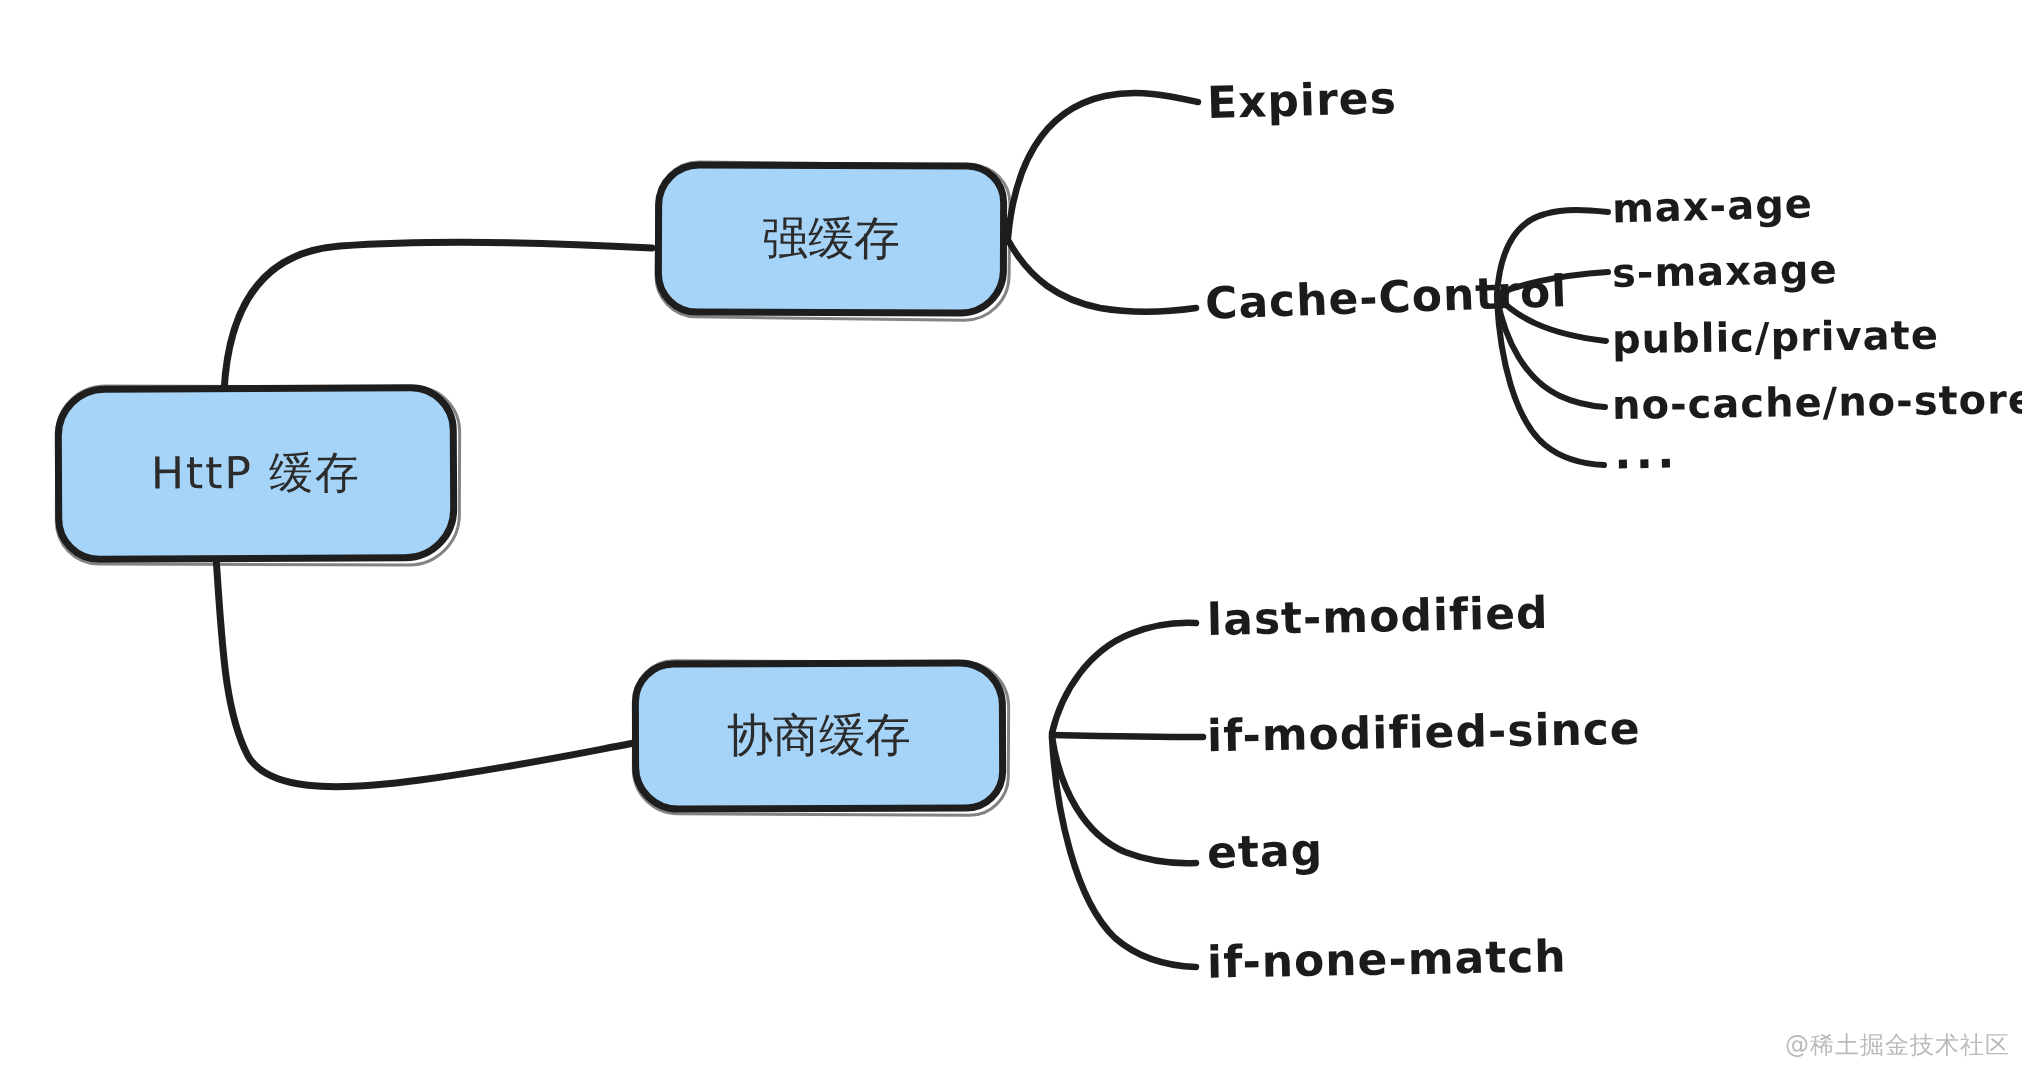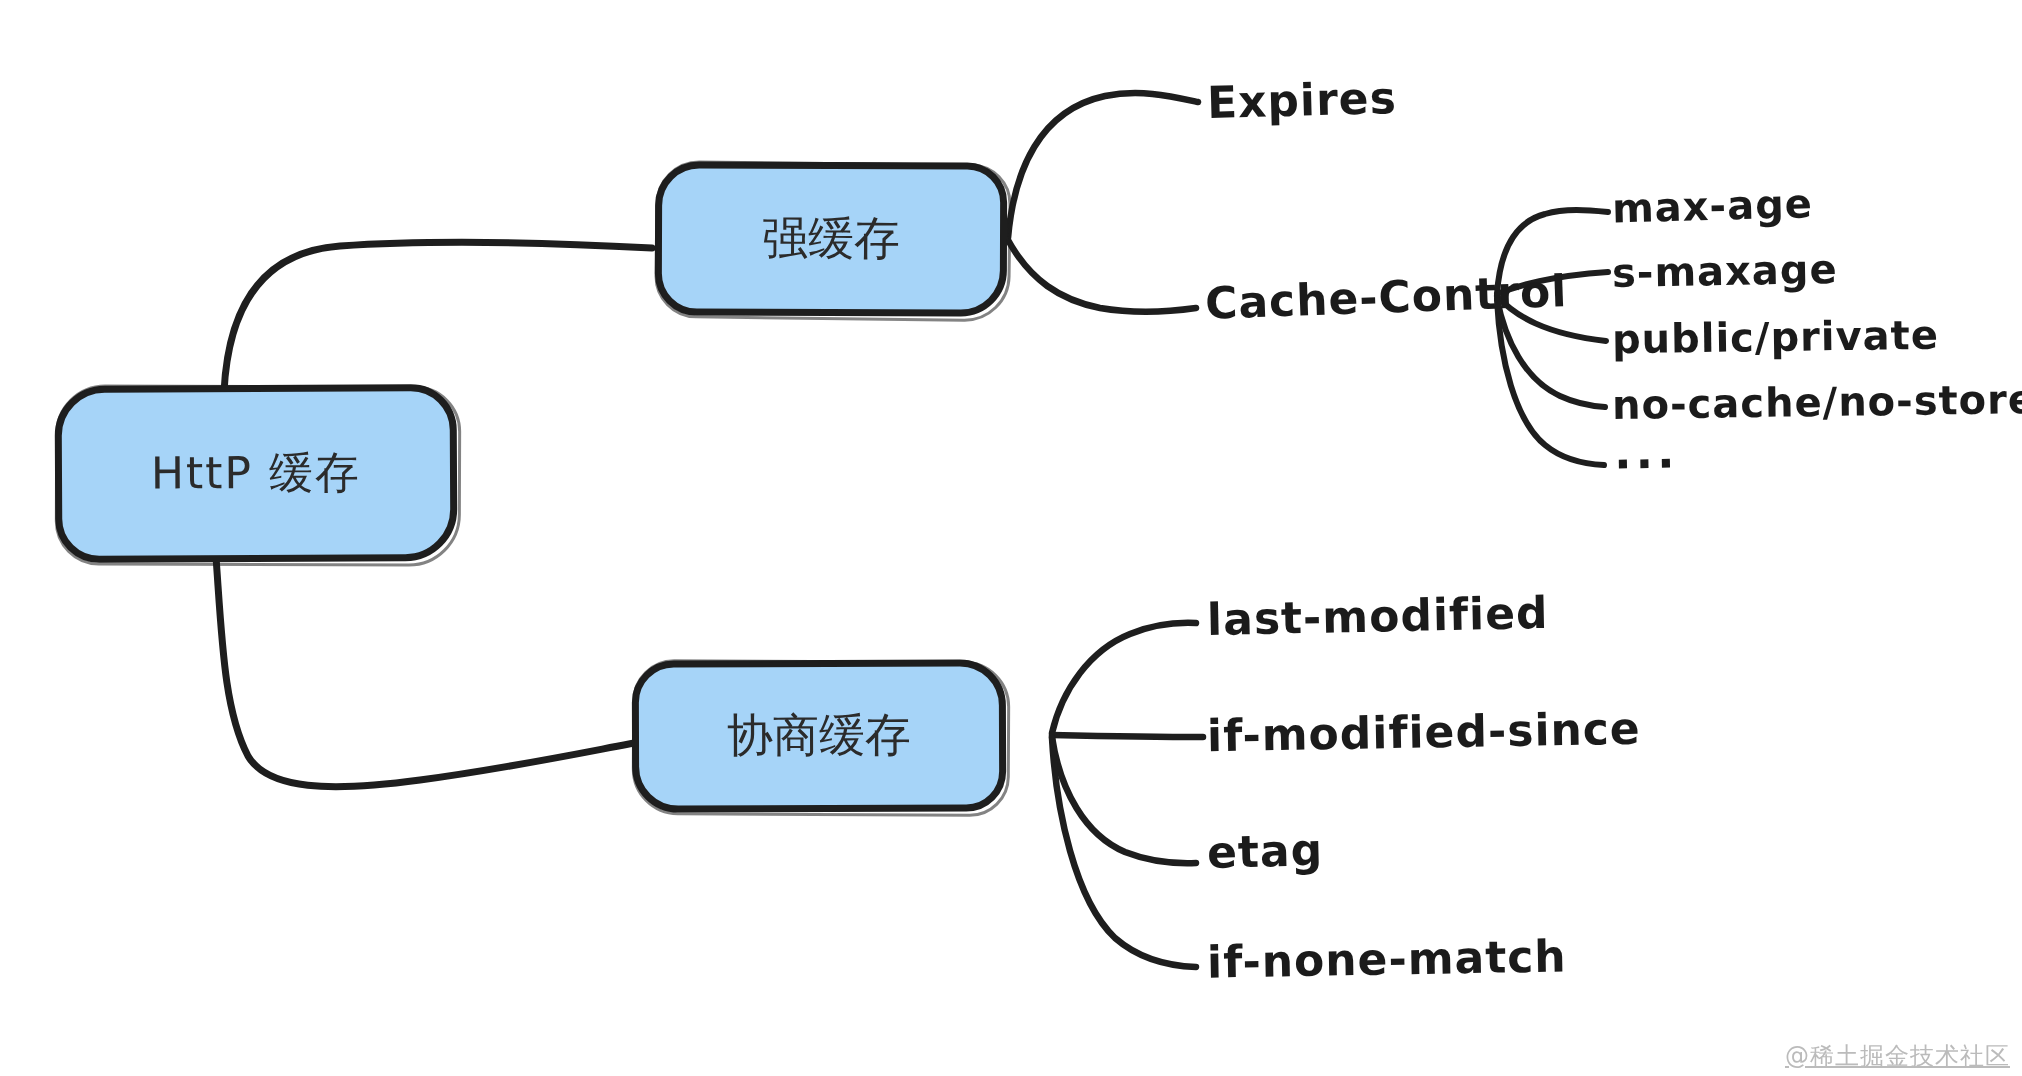--- a/index.html
+++ b/index.html
@@ -79,26 +79,25 @@
     color: #1b1b1b;
     font-weight: 600;
     letter-spacing: 1px;
     white-space: nowrap;
   }
   .leaf.big { font-size: 44px; }
   .leaf.mid { font-size: 40px; }
   .leaf.dots { font-size: 46px; letter-spacing: 4px; font-weight: 700; }
   .watermark {
     position: absolute;
-    right: 12px; bottom: 4px;
+    right: 12px; bottom: 15px;
     z-index: 3;
     font-size: 24px;
     color: #bbbbbb;
     letter-spacing: 1px;
-    text-decoration: underline;
   }
 </style>
 </head>
 <body>
 
 <div class="canvas">
 
   <svg class="edges" viewBox="0 0 2022 1076" xmlns="http://www.w3.org/2000/svg">
 
     <path stroke-width="7" d="M 224 392 C 228 312, 258 252, 340 246 C 440 239, 560 243, 652 248"></path>

